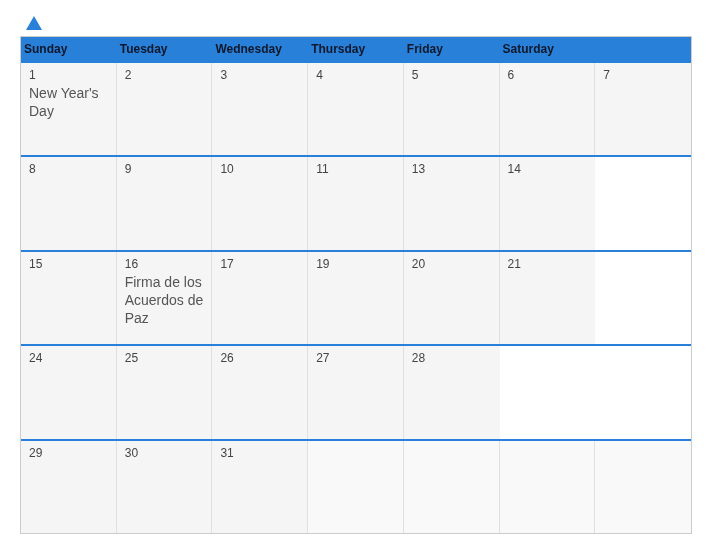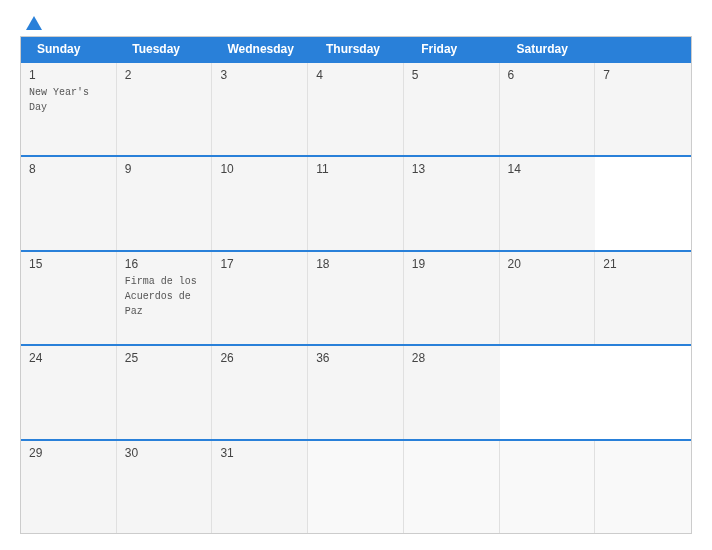--- a/index.html
+++ b/index.html
@@ -66,24 +66,24 @@
       display: flex;
       flex-direction: column;
       border: 1px solid #ccc;
     }
     .days-header {
       display: grid;
       grid-template-columns: repeat(7, 1fr);
       background: #2980d9;
     }
     .day-header {
-      color: #ffffff;
+      color: #0f172a;
       font-size: 12px;
       font-weight: bold;
-      padding: 5px 16px;
+      padding: 5px 3px;
       text-align: left;
     }
     .weeks-container {
       display: flex;
       flex-direction: column;
       flex: 1;
     }
     .week-row {
       display: grid;
       grid-template-columns: repeat(7, 1fr);
@@ -105,24 +105,23 @@
     .day-cell.empty {
       background: #f9f9f9;
     }
     .day-number {
       font-size: 12px;
       color: #444;
       display: block;
       margin-bottom: 2px;
     }
     .holiday-name {
-      font-size: 10px;
+      font-size: 14px;
       color: #555;
       line-height: 1.3;
-      font-family: Liberation Mono, monospace;
     }
   </style>
 </head>
 <body>
 
 <div class="page">
 
   <div class="header">
     <div class="logo">
       <span class="logo-text-general"></span>
@@ -188,44 +187,41 @@
         </div>
         <div class="week-row">
           <div class="day-cell">
             <span class="day-number">15</span>
           </div>
           <div class="day-cell"><span class="day-number">16</span><span class="holiday-name">Firma de los Acuerdos de Paz</span></div>
           <div class="day-cell">
             <span class="day-number">17</span>
           </div>
           <div class="day-cell">
-            <span class="day-number">18</span>
-          </div>
-          <div class="day-cell">
             <span class="day-number">19</span>
           </div>
           <div class="day-cell">
             <span class="day-number">20</span>
           </div>
           <div class="day-cell">
             <span class="day-number">21</span>
           </div>
         </div>
         <div class="week-row">
           <div class="day-cell">
             <span class="day-number">24</span>
           </div>
           <div class="day-cell">
             <span class="day-number">25</span>
           </div>
           <div class="day-cell">
             <span class="day-number">26</span>
           </div>
           <div class="day-cell">
-            <span class="day-number">36</span>
+            <span class="day-number">27</span>
           </div>
           <div class="day-cell">
             <span class="day-number">28</span>
           </div>
         </div>
         <div class="week-row">
           <div class="day-cell">
             <span class="day-number">29</span>
           </div>
           <div class="day-cell">

